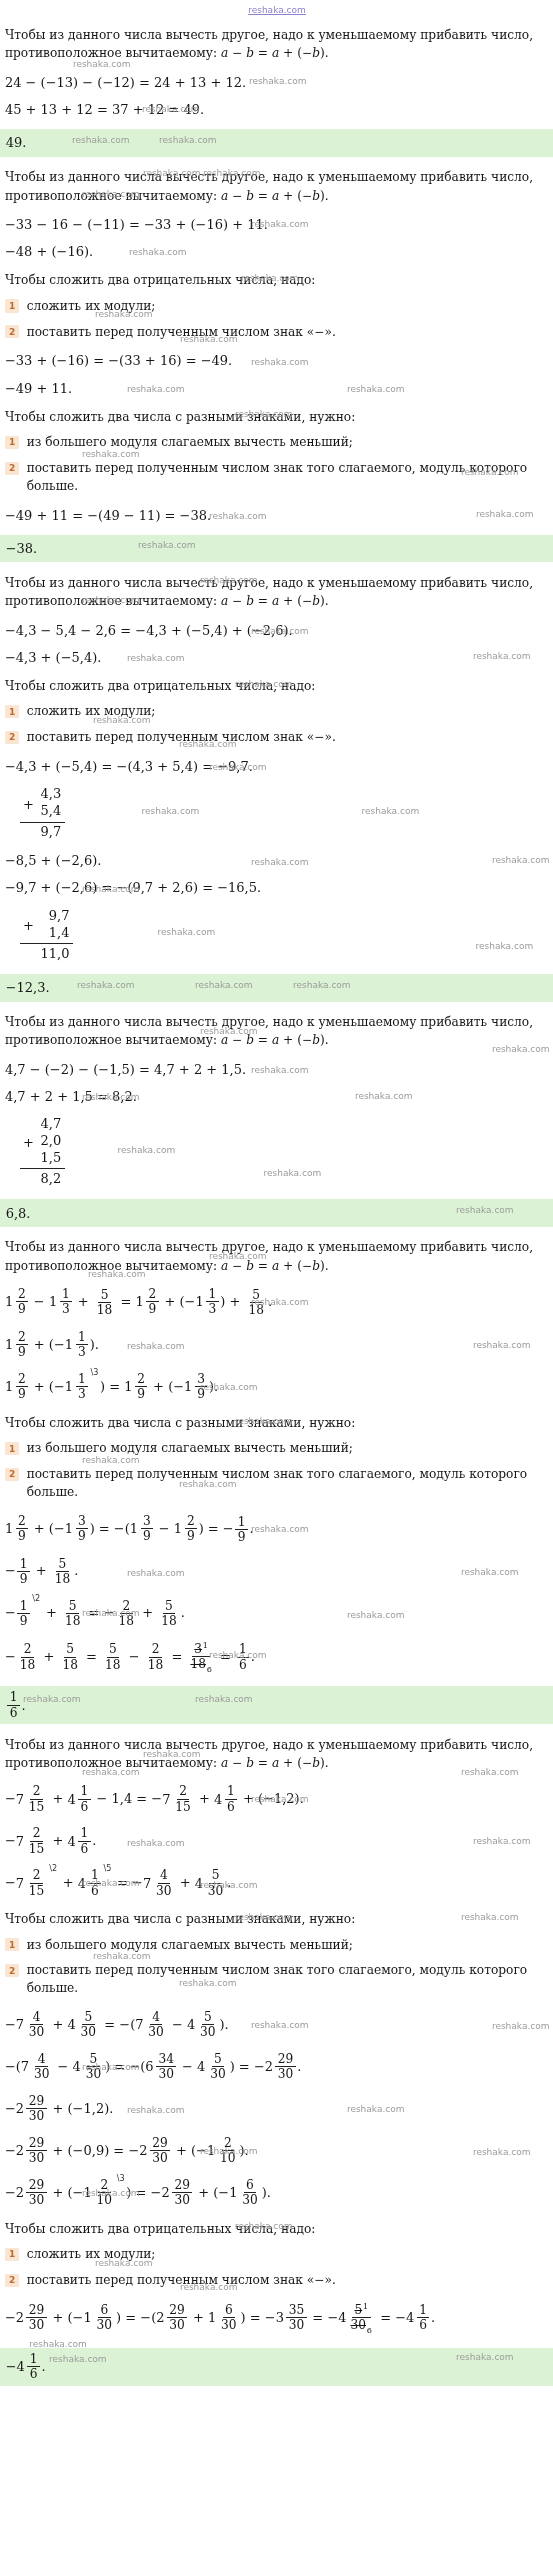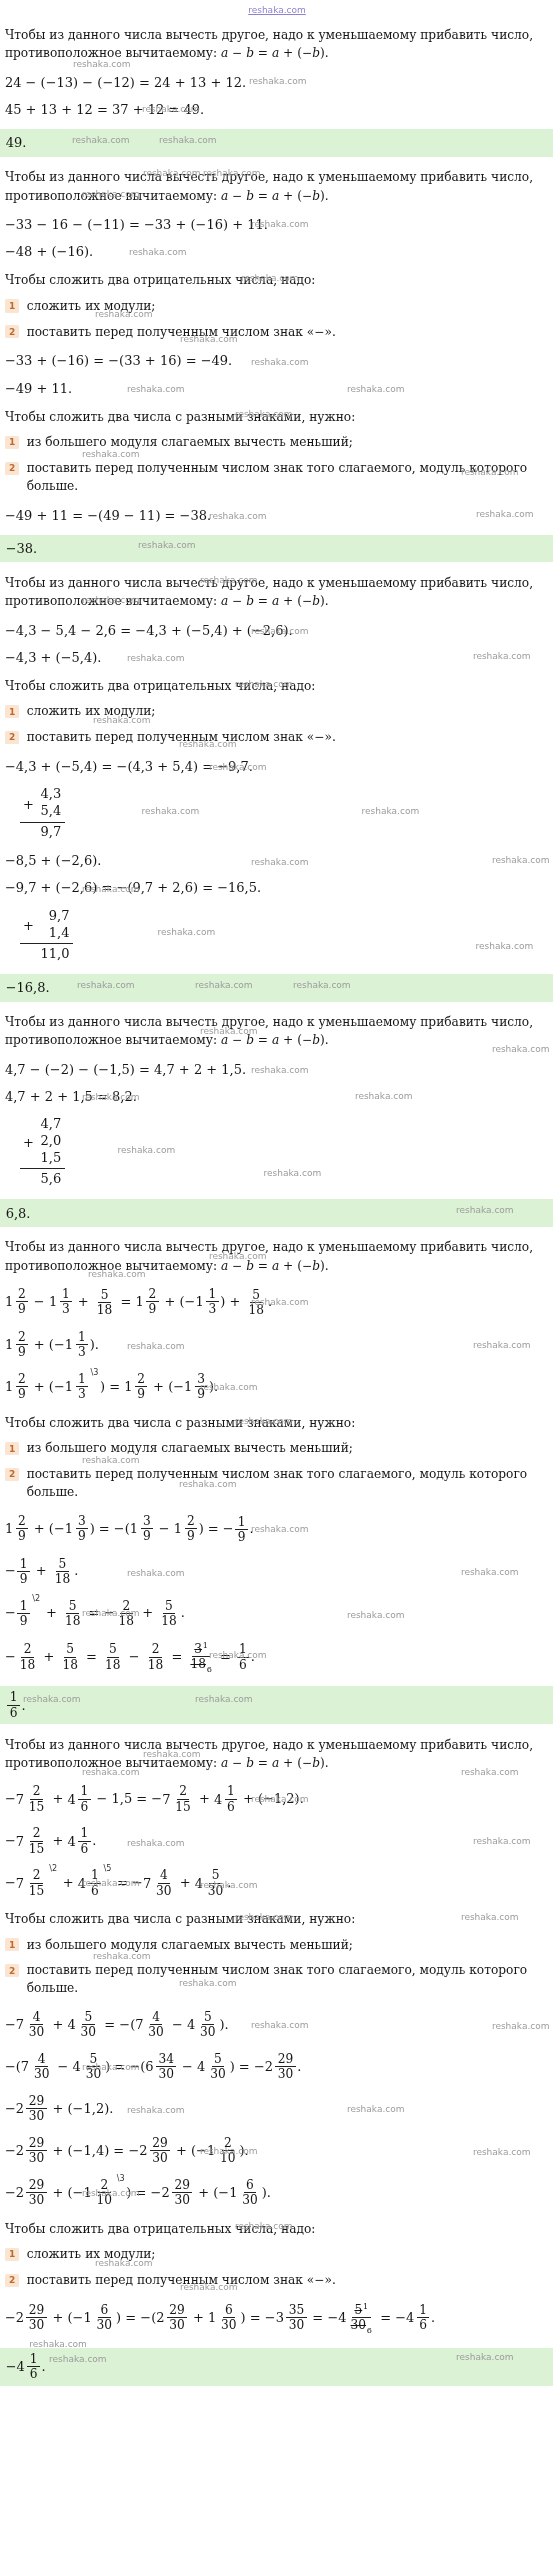--- a/index.html
+++ b/index.html
@@ -122,36 +122,36 @@
     <div class="math"><span class="mt">−9,7 + (−2,6) = −(9,7 + 2,6) = −16,5.</span><span class="wm" style="left: 77px; top: 3.3px;">reshaka.com</span></div>
     <div class="colladd"><span class="stack">
         <span class="addends">
           <span class="arow">9,7</span>
           <span class="arow">1,4</span>
           <span class="plus">+</span>
         </span>
         <span class="sum">11,0</span>
       </span><span class="wm" style="left: 138px; top: 19.5px;">reshaka.com</span><span class="wm" style="left: 456px; top: 33px;">reshaka.com</span></div>
     <div class="answer">
-      <span class="mt">−16,8.</span>
+      <span class="mt">−12,3.</span>
       <span class="wm" style="left: 77px; top: 5.7px;">reshaka.com</span>
       <span class="wm" style="left: 195px; top: 5.7px;">reshaka.com</span>
       <span class="wm" style="left: 293px; top: 5.7px;">reshaka.com</span>
     </div>
     <div class="para"><span class="mt">Чтобы из данного числа вычесть другое, надо к уменьшаемому прибавить число, противоположное вычитаемому: </span><span class="var">a</span><span class="mt"> − </span><span class="var">b</span><span class="mt"> = </span><span class="var">a</span><span class="mt"> + (−</span><span class="var">b</span><span class="mt">).</span><span class="wm" style="left: 195px; top: 13px;">reshaka.com</span><span class="wm" style="left: 487px; top: 31px;">reshaka.com</span></div>
     <div class="math"><span class="mt">4,7 − (−2) − (−1,5) = 4,7 + 2 + 1,5.</span><span class="wm" style="left: 246px; top: 3.3px;">reshaka.com</span></div>
     <div class="math"><span class="mt">4,7 + 2 + 1,5 = 8,2.</span><span class="wm" style="left: 77px; top: 3.3px;">reshaka.com</span><span class="wm" style="left: 350px; top: 1.6px;">reshaka.com</span></div>
     <div class="colladd"><span class="stack">
         <span class="addends">
           <span class="arow">4,7</span>
           <span class="arow">2,0</span>
           <span class="arow">1,5</span>
           <span class="plus">+</span>
         </span>
-        <span class="sum">5,6</span>
+        <span class="sum">8,2</span>
       </span><span class="wm" style="left: 98px; top: 29px;">reshaka.com</span><span class="wm" style="left: 244px; top: 52px;">reshaka.com</span></div>
     <div class="answer">
       <span class="mt">6,8.</span>
       <span class="wm" style="left: 456px; top: 5.7px;">reshaka.com</span>
     </div>
     <div class="para"><span class="mt">Чтобы из данного числа вычесть другое, надо к уменьшаемому прибавить число, противоположное вычитаемому: </span><span class="var">a</span><span class="mt"> − </span><span class="var">b</span><span class="mt"> = </span><span class="var">a</span><span class="mt"> + (−</span><span class="var">b</span><span class="mt">).</span><span class="wm" style="left: 83px; top: 31px;">reshaka.com</span><span class="wm" style="left: 204px; top: 13px;">reshaka.com</span></div>
     <div class="math"><span class="mix">
         <span class="whole">1</span>
         <span class="frac">
           <span class="fn">2</span>
@@ -315,21 +315,21 @@
         <span class="frac">
           <span class="fn">2</span>
           <span class="fd">15</span>
         </span>
       </span><span class="mt"> + </span><span class="mix">
         <span class="whole">4</span>
         <span class="frac">
           <span class="fn">1</span>
           <span class="fd">6</span>
         </span>
-      </span><span class="mt"> − 1,5 = −</span><span class="mix">
+      </span><span class="mt"> − 1,4 = −</span><span class="mix">
         <span class="whole">7</span>
         <span class="frac">
           <span class="fn">2</span>
           <span class="fd">15</span>
         </span>
       </span><span class="mt"> + </span><span class="mix">
         <span class="whole">4</span>
         <span class="frac">
           <span class="fn">1</span>
           <span class="fd">6</span>
@@ -448,21 +448,21 @@
           <span class="fn">29</span>
           <span class="fd">30</span>
         </span>
       </span><span class="mt"> + (−1,2).</span><span class="wm" style="left: 122px; top: 11.4px;">reshaka.com</span><span class="wm" style="left: 342px; top: 9.8px;">reshaka.com</span></div>
     <div class="math"><span class="mt">−</span><span class="mix">
         <span class="whole">2</span>
         <span class="frac">
           <span class="fn">29</span>
           <span class="fd">30</span>
         </span>
-      </span><span class="mt"> + (−1,4) = −</span><span class="mix">
+      </span><span class="mt"> + (−0,9) = −</span><span class="mix">
         <span class="whole">2</span>
         <span class="frac">
           <span class="fn">29</span>
           <span class="fd">30</span>
         </span>
       </span><span class="mt"> + (−</span><span class="mix">
         <span class="whole">1</span>
         <span class="frac">
           <span class="fn">2</span>
           <span class="fd">10</span>

